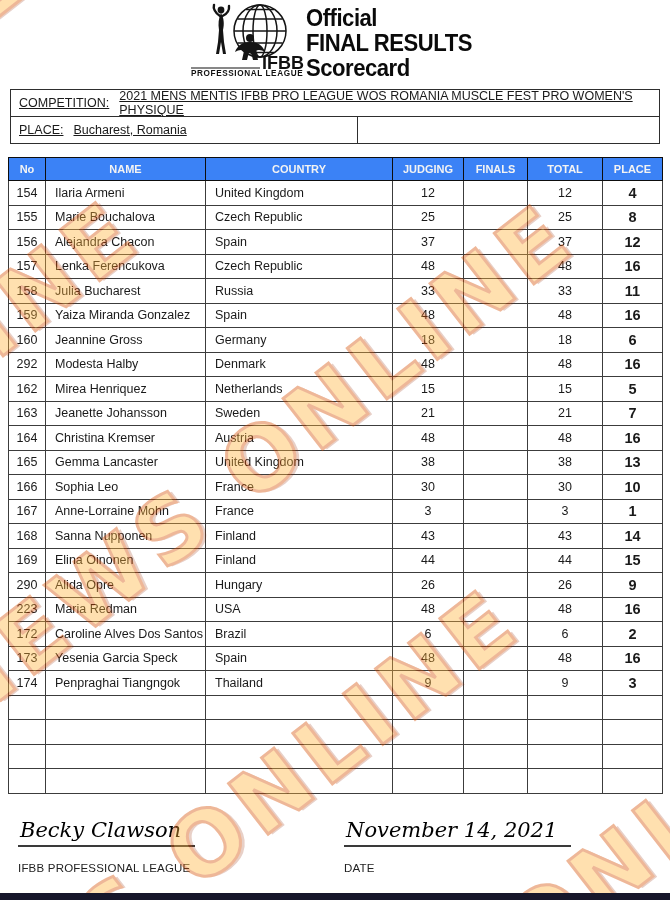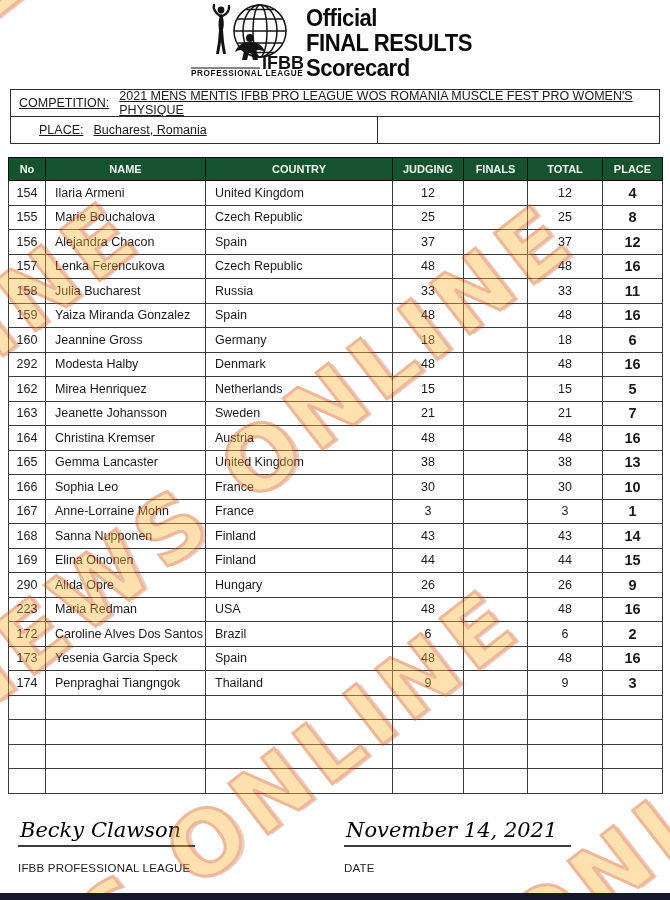--- a/index.html
+++ b/index.html
@@ -24,30 +24,30 @@
   .title-line {
     font-size:23px; font-weight:900; line-height:25px; color:#0a0a0a;
     letter-spacing:-0.5px; transform:scaleX(.96); transform-origin:left;
     font-family:"Liberation Sans", sans-serif;
   }
 
   
   .info-box { position:absolute; left:10px; top:89px; width:648px; border:1px solid #2e2e2e; z-index:2; background:transparent;text-decoration:underline; }
   .info-row { display:flex; align-items:center; height:26px; font-size:12.5px; }
   .info-row.top { border-bottom:1px solid #2e2e2e; }
-  .info-cell { display:flex; align-items:center; height:100%;margin-left:20px; }
+  .info-cell { display:flex; align-items:center; height:100%; }
   .cell-place { width:346px; border-right:1px solid #2e2e2e; }
   .cell-date { flex:1; }
   .info-label { margin-left:8px; }
   .info-value { margin-left:10px; }
 
   
   .results { position:absolute; left:8px; top:157px; z-index:2; border-collapse:collapse; table-layout:fixed; width:654px; }
   .results th {
-    background:#14532d; color:#f3f3f3; font-size:11px; font-weight:700;
+    background:#3b82f6; color:#f3f3f3; font-size:11px; font-weight:700;
     height:22px; text-align:center; border:1px solid #0d0d0d; padding:0;
   }
   .results td {
     border:1px solid #3c3c3c; height:23.5px; font-size:12.5px; padding:0 0 0 0;
     background:transparent; overflow:hidden; white-space:nowrap;
   }
   .results td.c-no    { text-align:center; font-weight:400; }
   .results td.c-name  { padding-left:9px; }
   .results td.c-country{ padding-left:9px; }
   .results td.c-judging, .results td.c-finals, .results td.c-total { text-align:center; }

